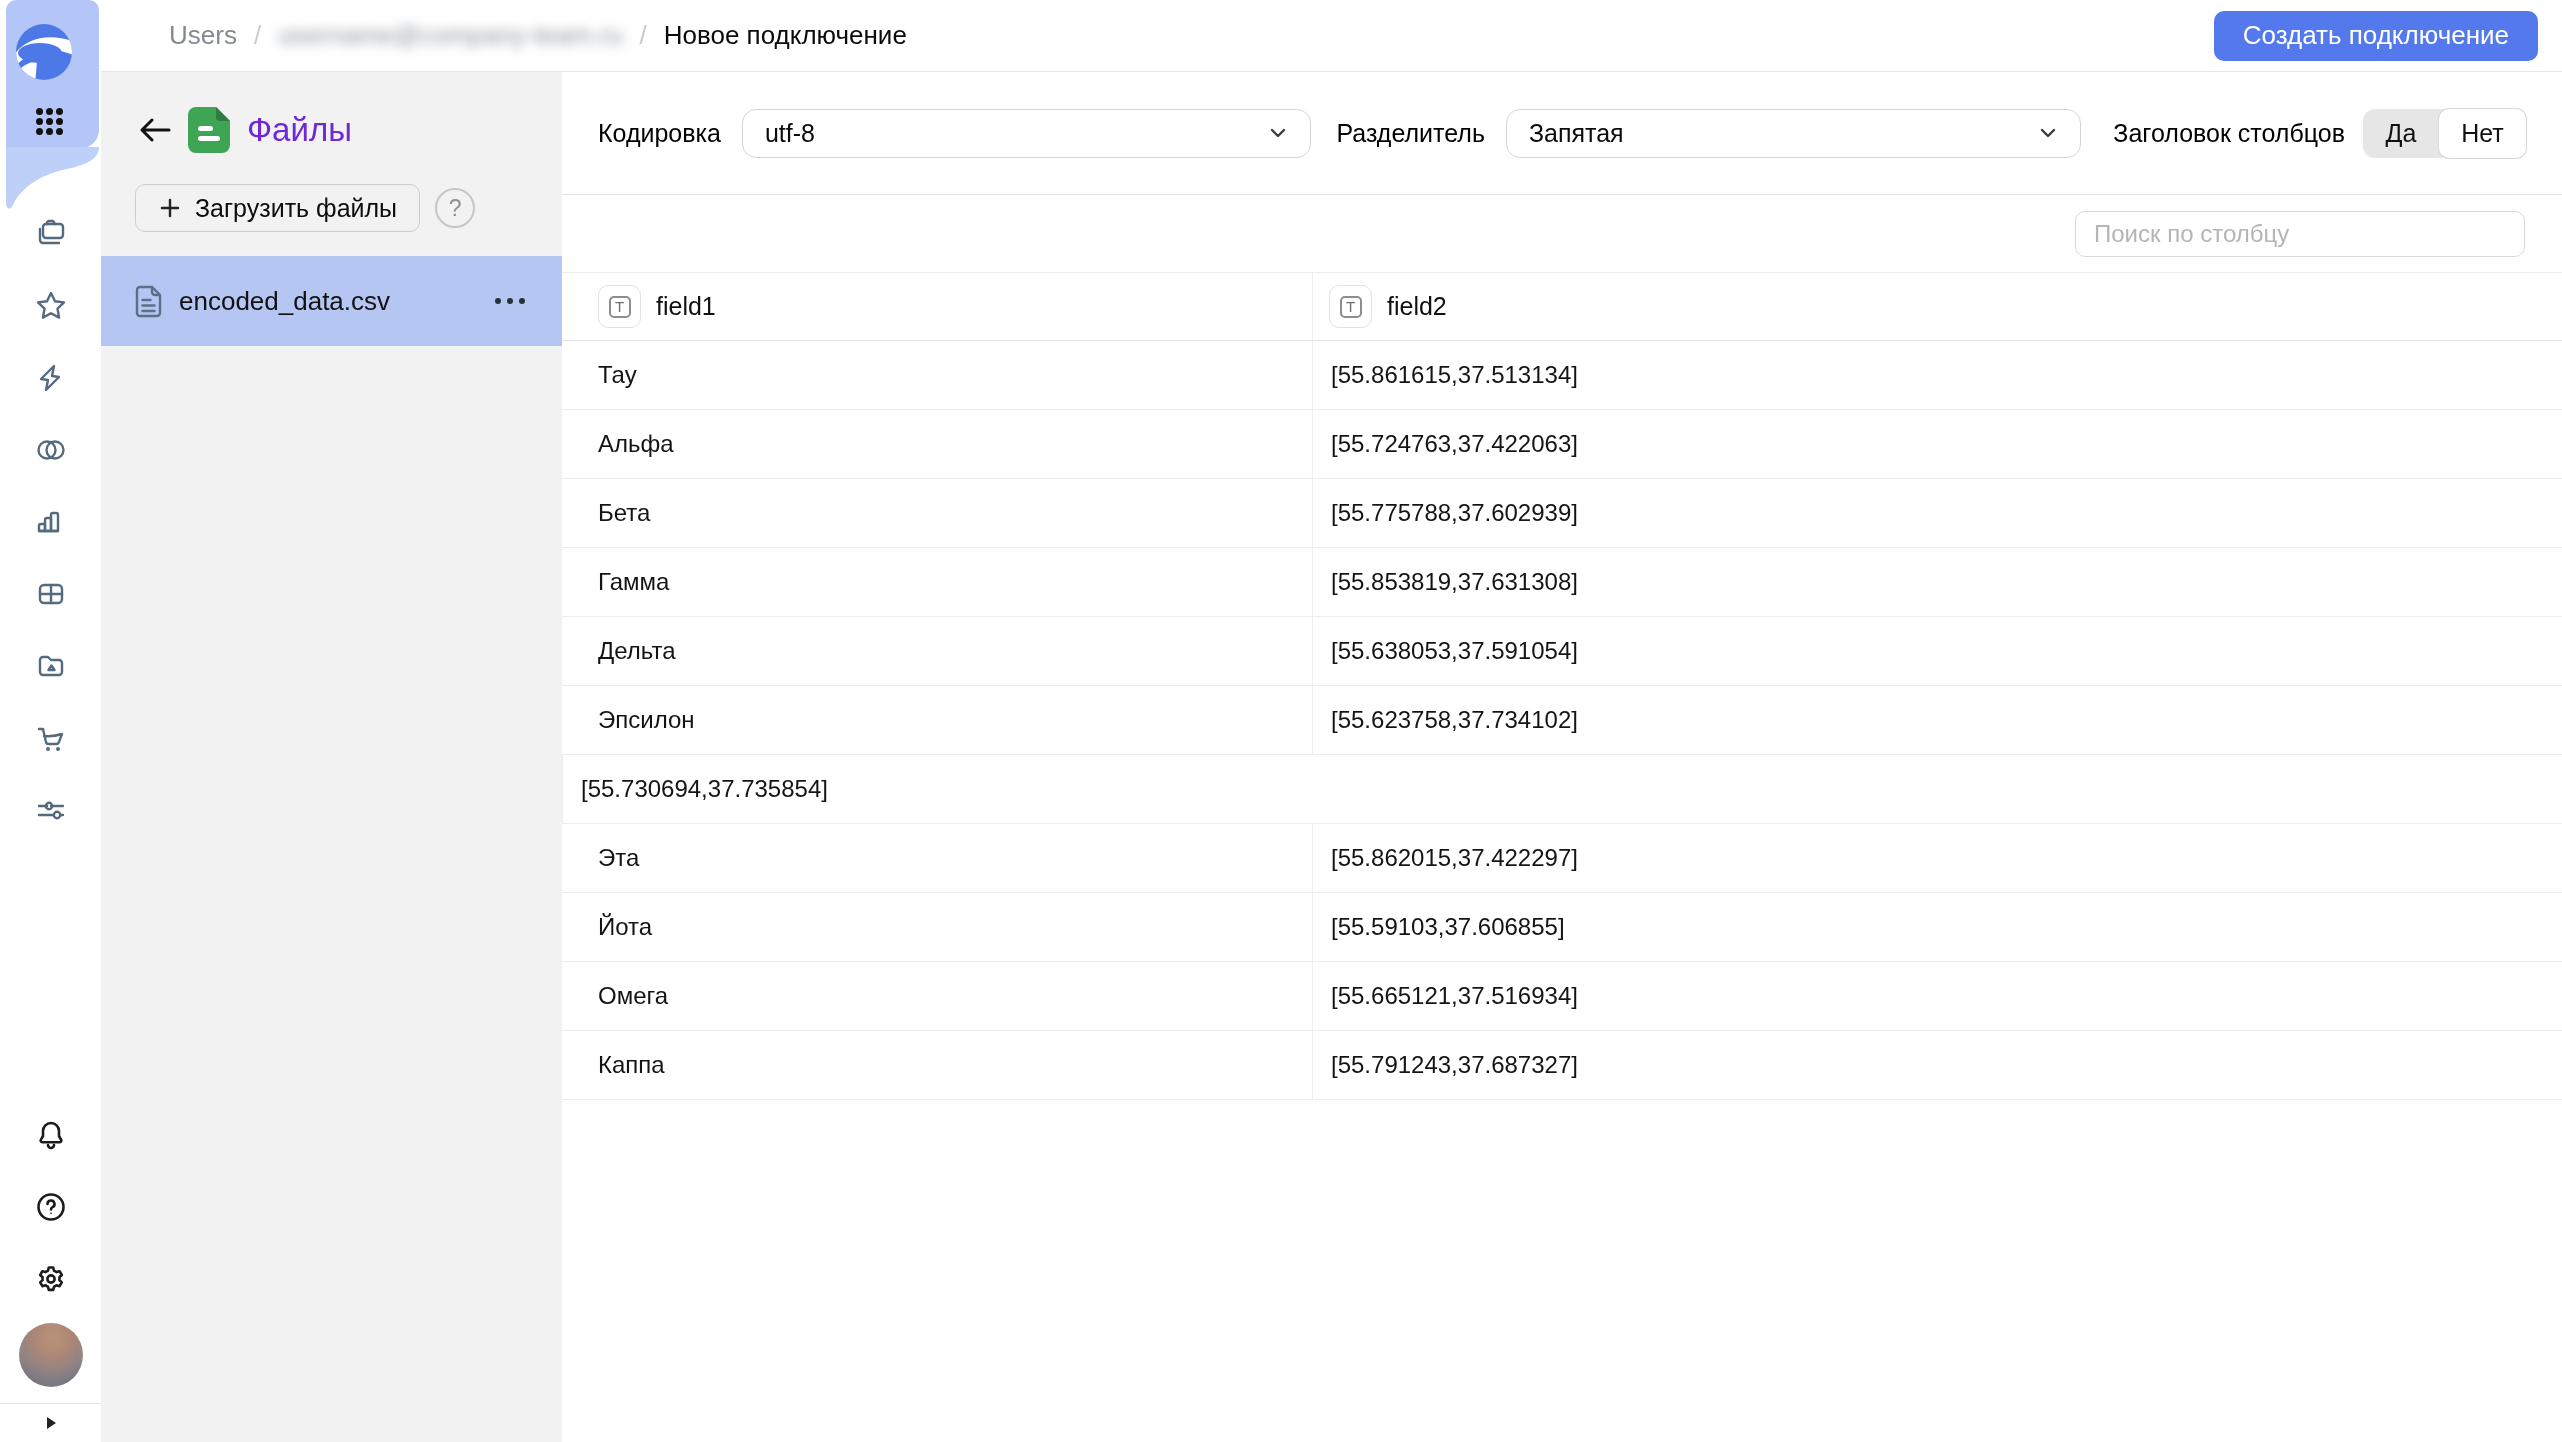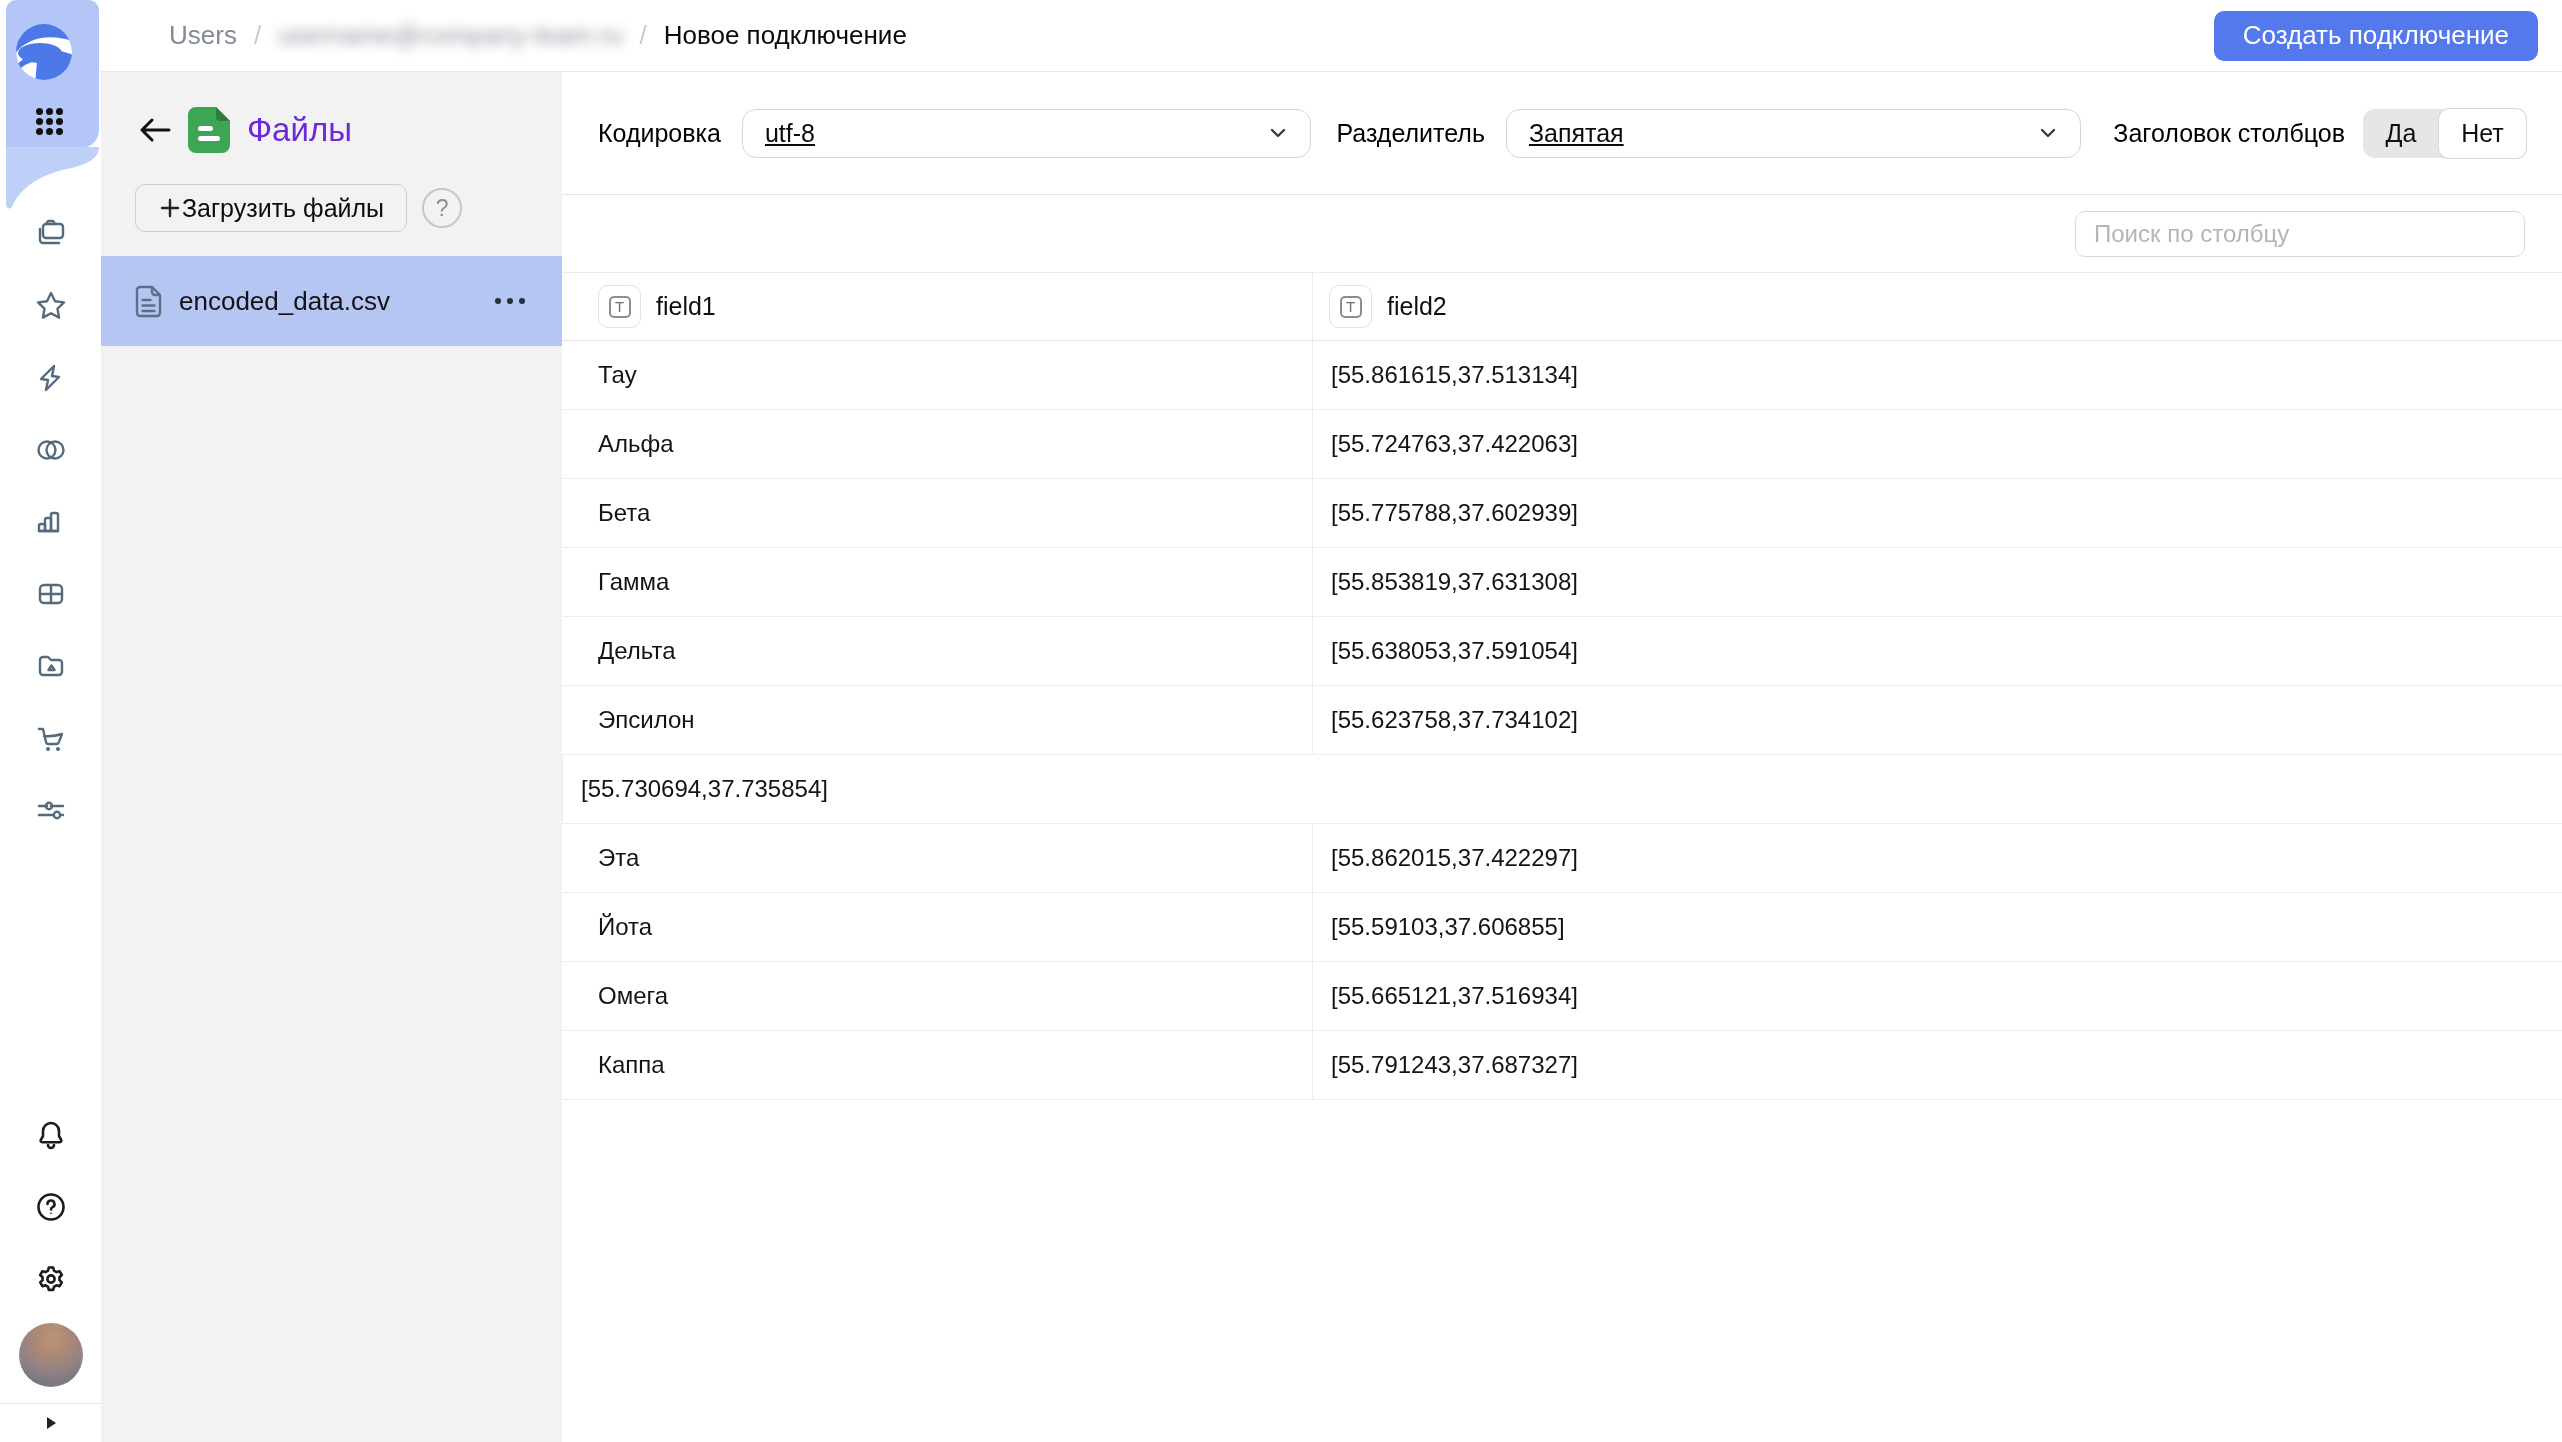--- a/index.html
+++ b/index.html
@@ -40,34 +40,34 @@
   .create-btn { margin-left:auto; height:50px; padding:0 29px; background:#5379ec; border:none; border-radius:10px;
     color:#fff; font-size:26px; font-family:inherit; display:flex; align-items:center; cursor:pointer; }
 
   
   .file-panel { position:absolute; left:101px; top:72px; width:461px; bottom:0; background:#f2f2f3; z-index:3; }
   .fp-header { margin:34px 0 0 38px; height:48px; display:flex; align-items:center; gap:17px; }
   .back-btn { background:none; border:none; cursor:pointer; display:flex; align-items:center; padding:0; }
   .fp-title { font-size:33px; font-weight:400; color:#6d28d9; }
   .fp-upload { margin:30px 0 0 34px; display:flex; align-items:center; gap:15px; }
   .upload-btn { height:48px; border:1px solid #cdcdcd; border-radius:10px; background:transparent; padding:0 22px;
-    display:flex; align-items:center; gap:0; font-size:25px; font-family:inherit; color:#0d0d0d; cursor:pointer; }
+    display:flex; align-items:center; gap:13px; font-size:25px; font-family:inherit; color:#0d0d0d; cursor:pointer; }
   .help-circle { width:40px; height:40px; border-radius:50%; border:2px solid #c6c6c6; color:#8f8f8f;
     font-size:23px; display:flex; align-items:center; justify-content:center; cursor:pointer; background:transparent; }
   .file-list { margin-top:24px; }
   .file-row { height:90px; background:#b5c6f3; display:flex; align-items:center; padding:0 36px 0 34px; gap:17px; cursor:pointer; }
   .file-name { font-size:26px; color:#121212; }
   .file-menu { margin-left:auto; background:none; border:none; cursor:pointer; display:flex; padding:4px 0; }
 
   
   .content { position:absolute; left:562px; top:72px; right:0; bottom:0; background:#fff; }
   .toolbar { height:123px; border-bottom:1px solid #e3e3e3; display:flex; align-items:center; padding:0 36px; }
   .tb-label { font-size:25px; font-weight:500; color:#000; white-space:nowrap; }
   .select { height:49px; border:1.5px solid #d5d5d5; border-radius:14px; background:#fff; display:flex;
-    align-items:center; padding:0 20px 0 22px; font-size:25px; color:#0b0b0b; cursor:pointer;text-decoration:underline; }
+    align-items:center; padding:0 20px 0 22px; font-size:25px; color:#0b0b0b; cursor:pointer; }
   .select .chev { margin-left:auto; display:flex; }
   .sel-encoding { width:580px; margin-left:21px; }
   .sel-delimiter { width:586px; margin-left:21px; }
   .ml25 { margin-left:25px; } .ml32 { margin-left:32px; }
   .segmented { margin-left:18px; height:49px; background:#e6e6e6; border-radius:12px; display:flex; align-items:stretch; }
   .seg-opt { display:flex; align-items:center; justify-content:center; font-size:25px; color:#111; cursor:pointer; }
   .seg-opt.off { width:76px; }
   .seg-opt.on { width:87px; background:#fff; border-radius:10px; box-shadow:0 0 0 1px #d8d8d8; }
 
   .filter-row { height:78px; border-bottom:1px solid #ececec; display:flex; align-items:center;

